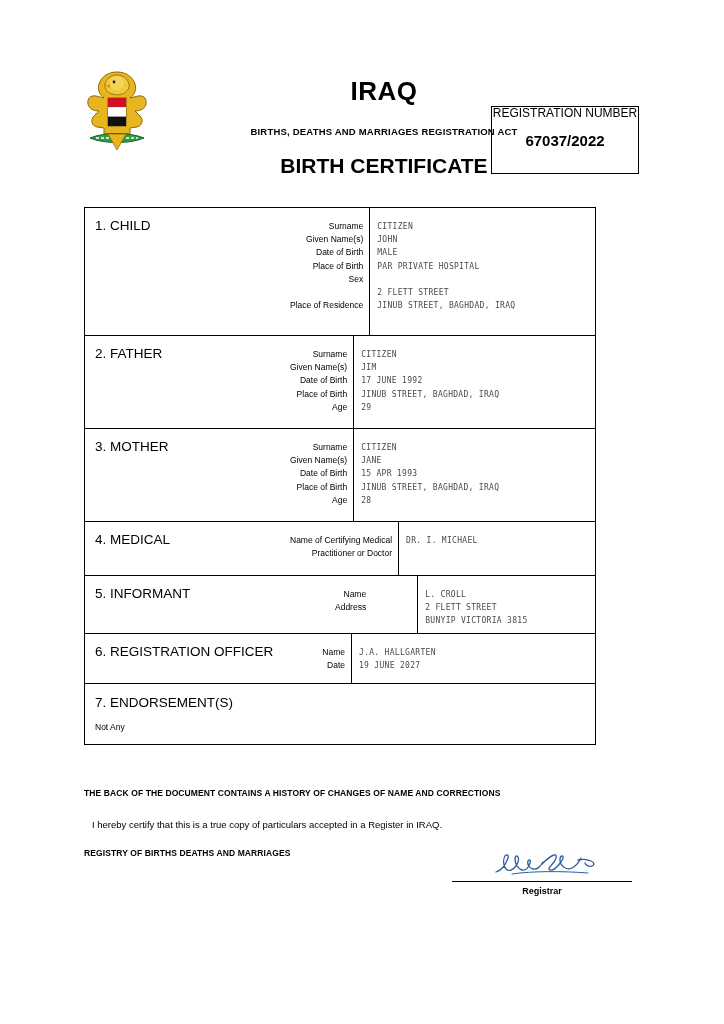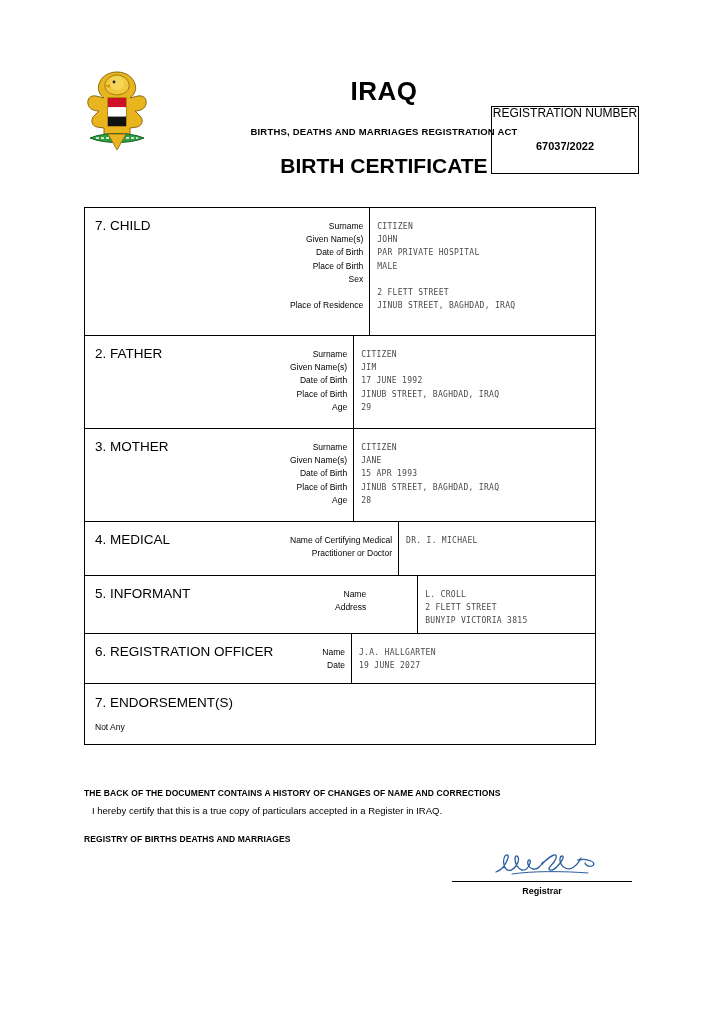--- a/index.html
+++ b/index.html
@@ -76,22 +76,22 @@
     border: 1px solid #000;
     box-sizing: border-box;
     text-align: center;
   }
   .reg-box .reg-label {
     font-size: 12px;
     font-weight: normal;
     line-height: 13px;
   }
   .reg-box .reg-number {
-    margin-top: 20px;
-    font-size: 11px;
+    margin-top: 12px;
+    font-size: 15px;
     font-weight: bold;
   }
 
   
   .cert-table {
     position: absolute;
     left: 84px;
     top: 191px;
     width: 512px;
     border: 1px solid #000;
@@ -165,21 +165,21 @@
     left: 84px;
     top: 772px;
     width: 556px;
   }
   .back-note {
     font-size: 8.5px;
     font-weight: bold;
     letter-spacing: 0.1px;
   }
   .certify {
-    margin-top: 7px;
+    margin-top: 21px;
     margin-left: 8px;
     font-size: 9.5px;
   }
   .registry-line {
     margin-top: 18px;
     font-size: 8.5px;
     font-weight: bold;
     letter-spacing: 0.1px;
   }
   .sig-area {
@@ -252,36 +252,36 @@
     <div class="reg-box">
       <div class="reg-label">REGISTRATION NUMBER</div>
       <div class="reg-number">67037/2022</div>
     </div>
   </div>
 
   <div class="cert-table">
 
     <div class="sec sec-child">
       <div class="sec-title-col">
-        <div class="sec-title">7. CHILD</div>
+        <div class="sec-title">1. CHILD</div>
       </div>
       <div class="labels">
         <div>Surname</div>
         <div>Given Name(s)</div>
         <div>Date of Birth</div>
         <div>Place of Birth</div>
         <div>Sex</div>
         <div class="spacer-row"></div>
         <div>Place of Residence</div>
       </div>
       <div class="values">
         <div>CITIZEN</div>
         <div>JOHN</div>
+        <div>MALE</div>
         <div>PAR PRIVATE HOSPITAL</div>
-        <div>MALE</div>
         <div class="spacer-row"></div>
         <div>2 FLETT STREET</div>
         <div>JINUB STREET, BAGHDAD, IRAQ</div>
       </div>
     </div>
 
     <div class="sec sec-father">
       <div class="sec-title-col">
         <div class="sec-title">2. FATHER</div>
       </div>

